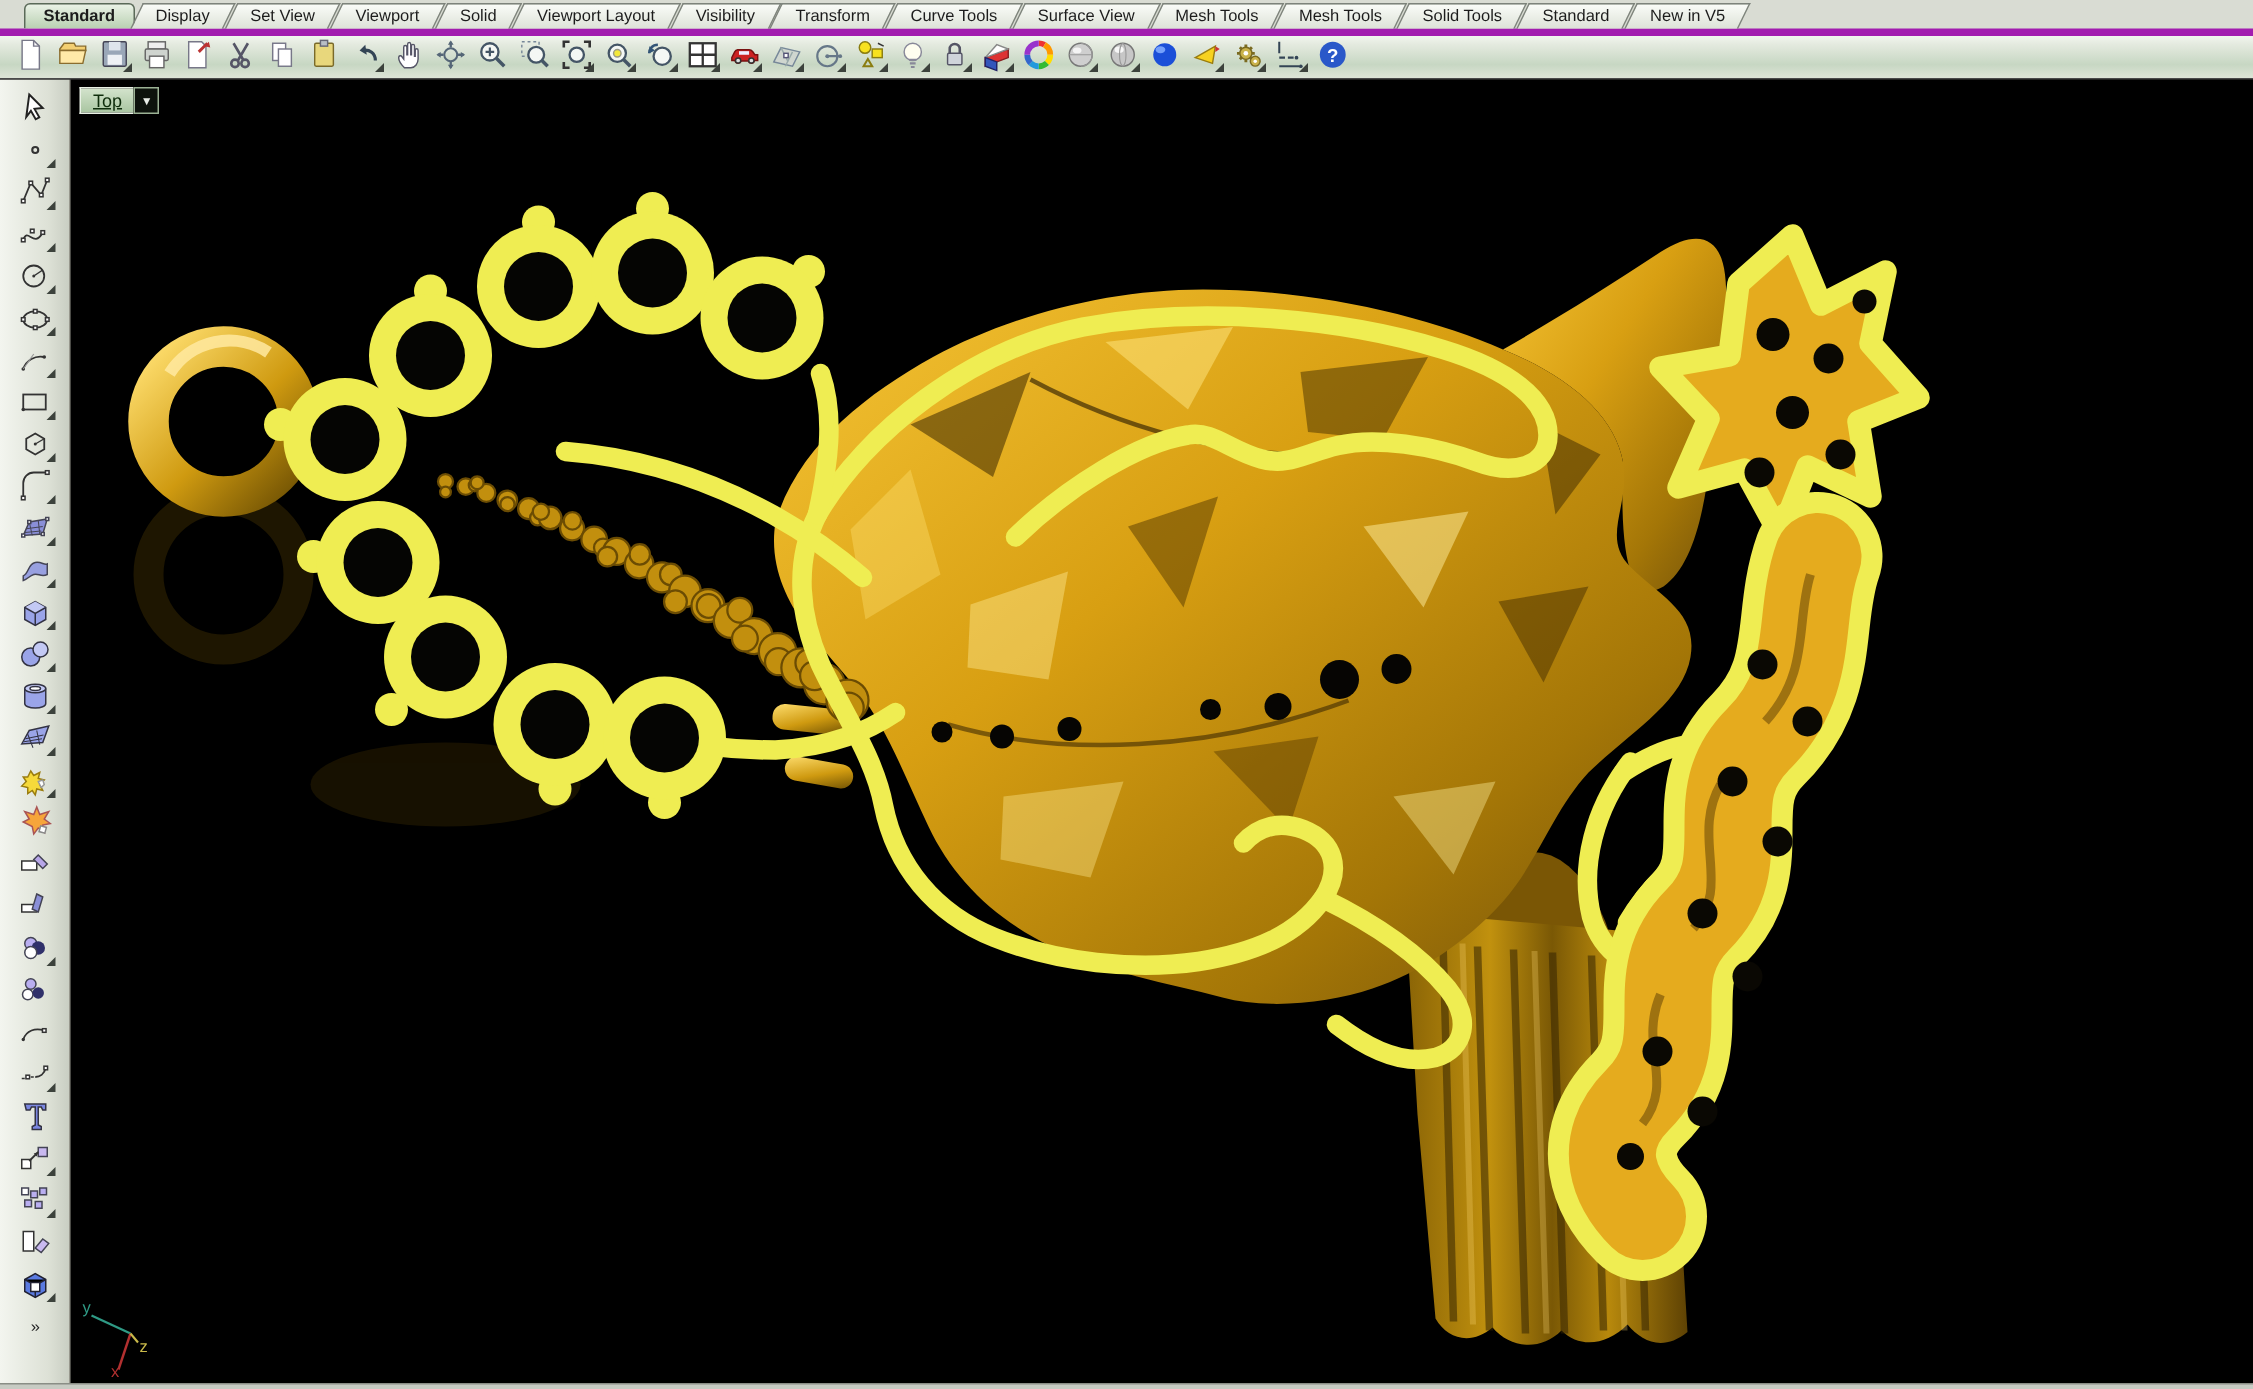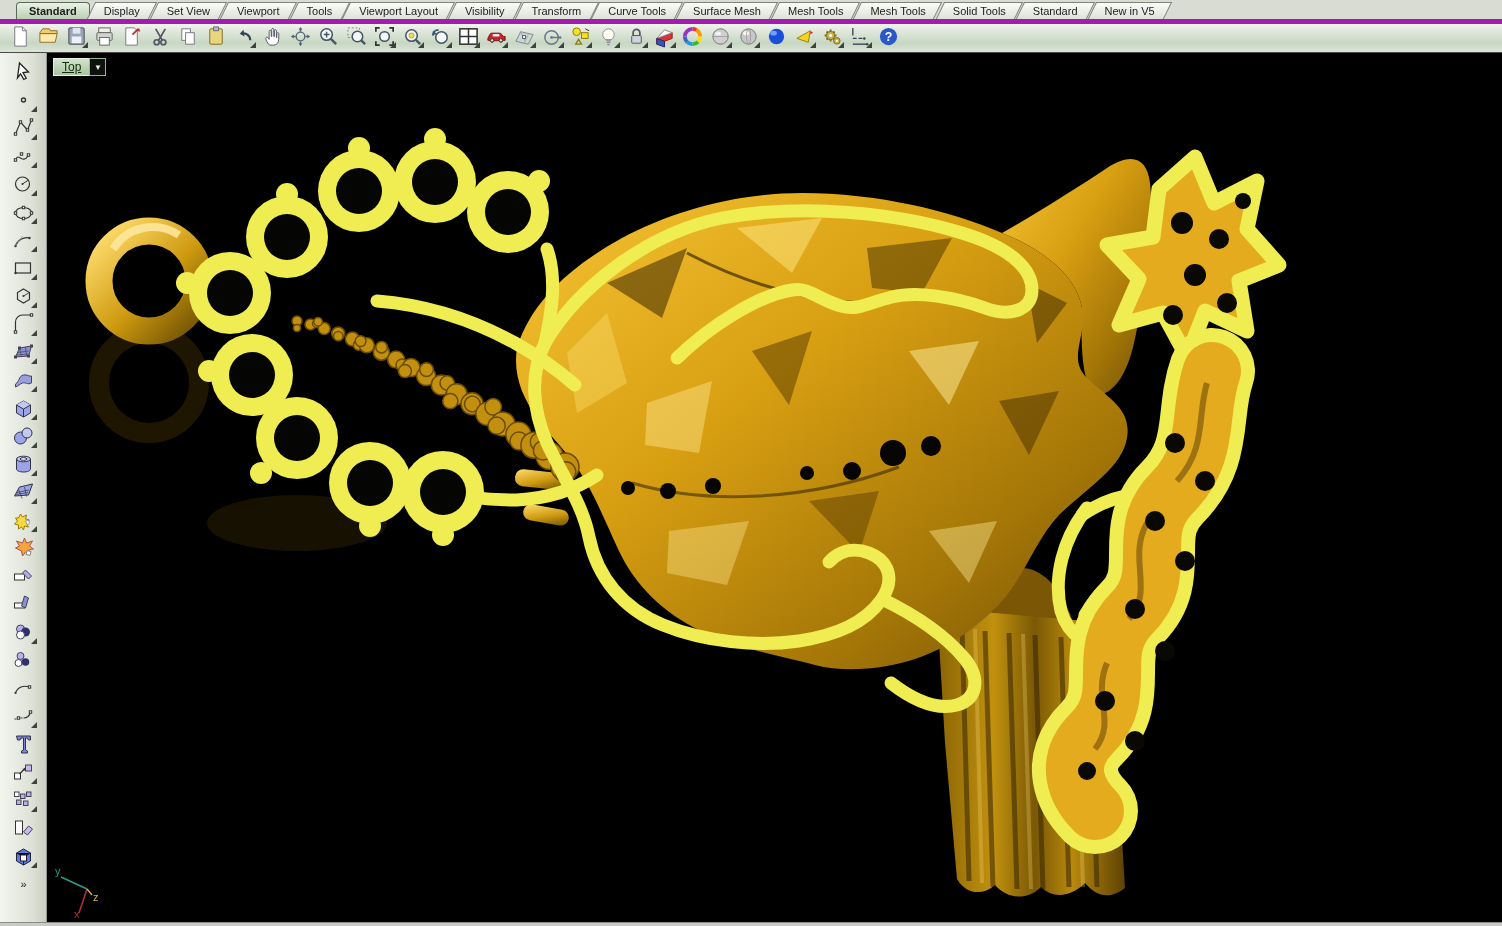--- a/index.html
+++ b/index.html
@@ -69,36 +69,36 @@
     <div class="tab">
       <span class="tlabel">Display</span>
     </div>
     <div class="tab">
       <span class="tlabel">Set View</span>
     </div>
     <div class="tab">
       <span class="tlabel">Viewport</span>
     </div>
     <div class="tab">
-      <span class="tlabel">Tools</span>
+      <span class="tlabel">Solid</span>
     </div>
     <div class="tab">
       <span class="tlabel">Viewport Layout</span>
     </div>
     <div class="tab">
       <span class="tlabel">Visibility</span>
     </div>
     <div class="tab">
       <span class="tlabel">Transform</span>
     </div>
     <div class="tab">
       <span class="tlabel">Curve Tools</span>
     </div>
     <div class="tab">
-      <span class="tlabel">Surface Mesh</span>
+      <span class="tlabel">Surface View</span>
     </div>
     <div class="tab">
       <span class="tlabel">Mesh Tools</span>
     </div>
     <div class="tab">
       <span class="tlabel">Mesh Tools</span>
     </div>
     <div class="tab">
       <span class="tlabel">Solid Tools</span>
     </div>

